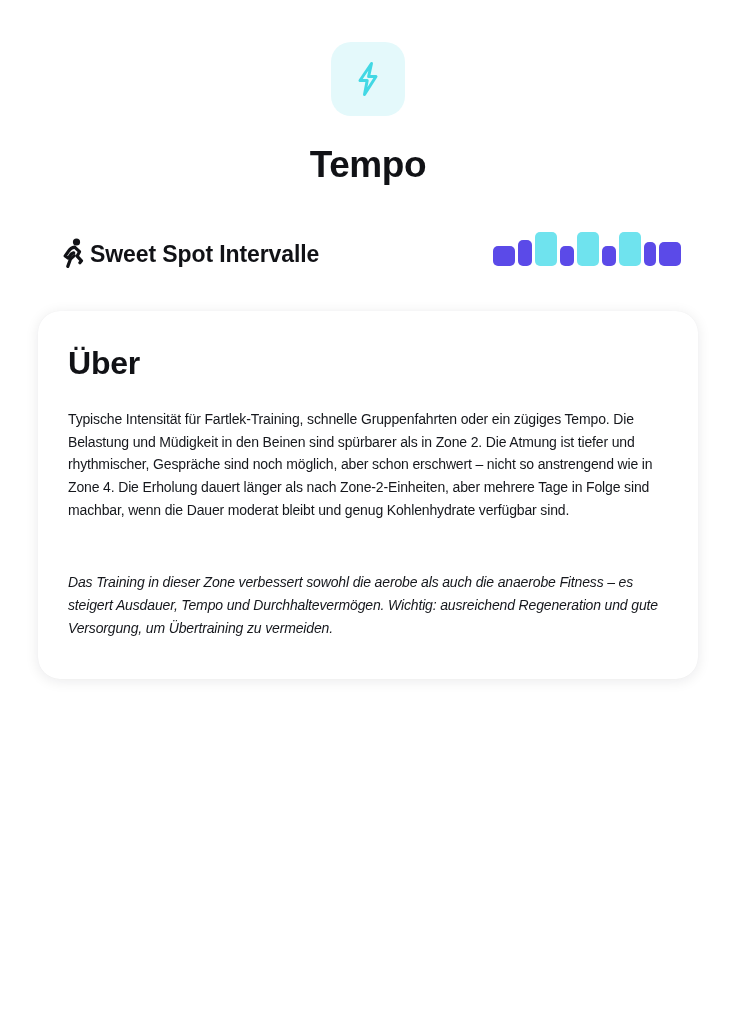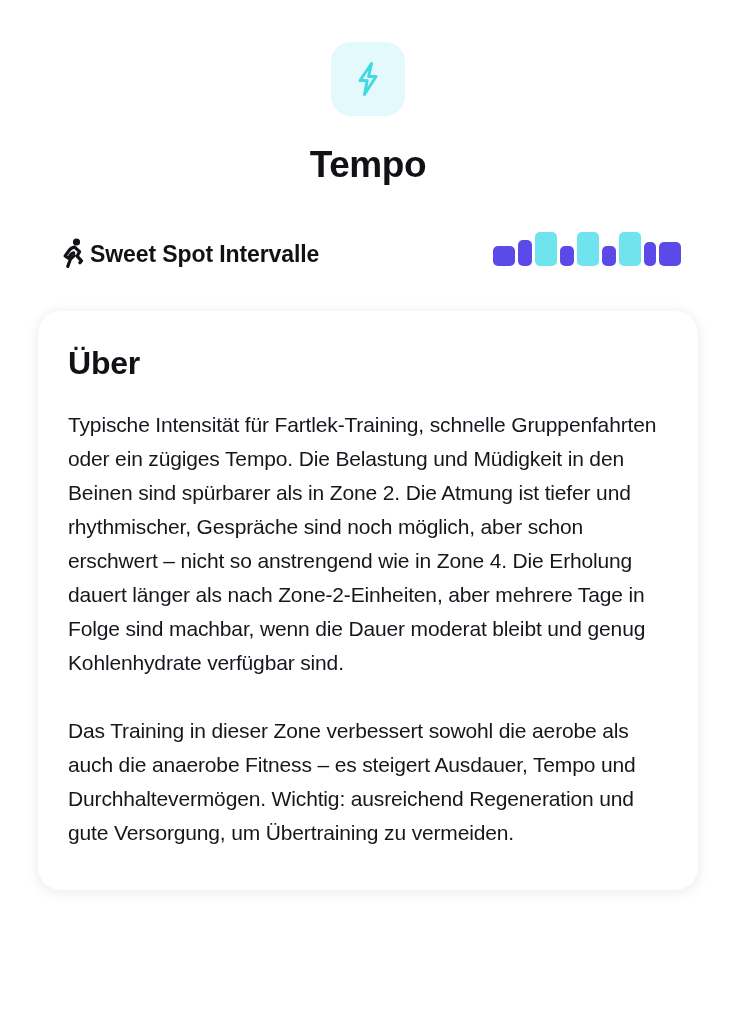--- a/index.html
+++ b/index.html
@@ -114,28 +114,29 @@
 
   .about-heading {
     font-size: 32px;
     font-weight: bold;
     color: #111216;
     letter-spacing: -0.2px;
   }
 
   .about-paragraph {
     margin-top: 26px;
-    font-size: 21px;
+    font-size: 14px;
     line-height: 1.62;
     color: #15171c;
     letter-spacing: -0.15px;
   }
 
   .about-paragraph + .about-paragraph {
-    margin-top: 34px;
+    margin-top: 50px;
+    font-style: italic;
   }
 </style>
 </head>
 <body>
 
 <div class="screen">
 
   <div class="header">
     <div class="zone-badge">
       <span>

